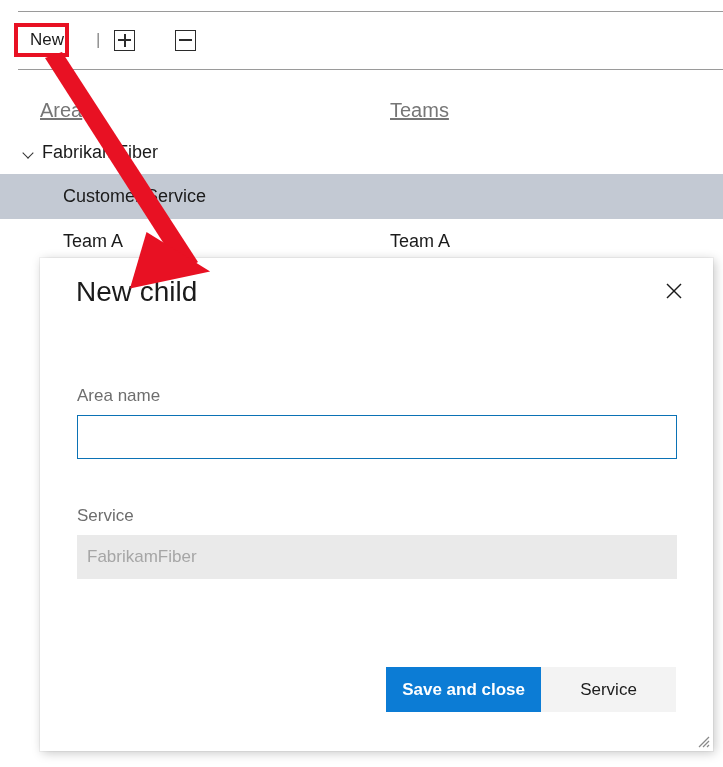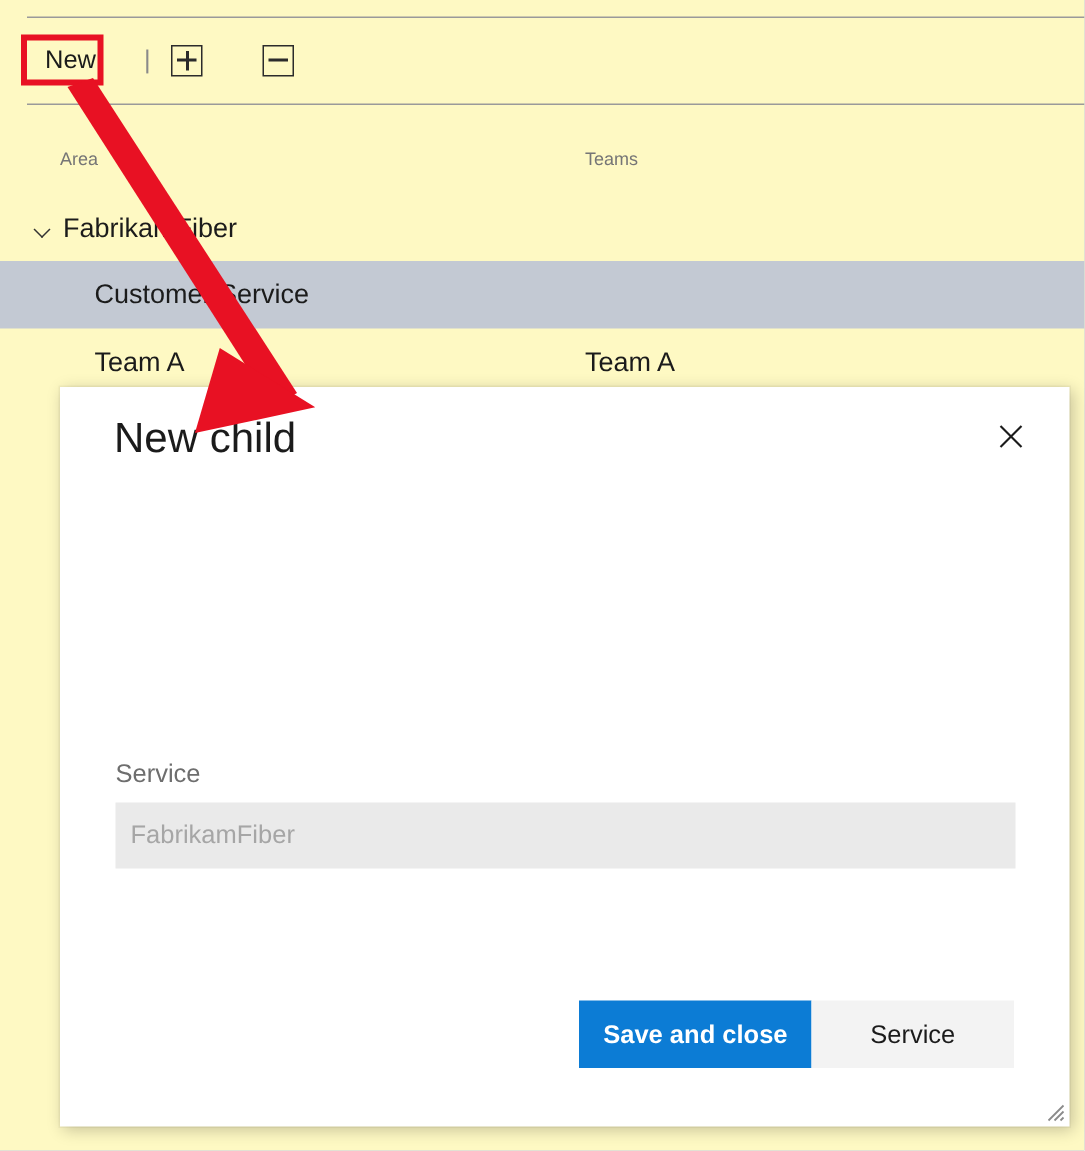--- a/index.html
+++ b/index.html
@@ -10,21 +10,21 @@
     overflow: hidden;
     background: #cccccc;
     font-family: "Liberation Sans", sans-serif;
     -webkit-font-smoothing: antialiased;
   }
 
   #root {
     position: relative;
     width: 723px;
     height: 767px;
-    background: #fef9c3;
+    background: #ffffff;
   }
 
   
   .divider {
     position: absolute;
     left: 18px;
     right: 0px;
     height: 1px;
     background: #9a9a9a;
   }
@@ -85,22 +85,23 @@
 
   
   .col-headers {
     position: absolute;
     left: 0; right: 0;
     top: 99px;
     height: 24px;
   }
   .col-head {
     position: absolute;
-    font-size: 12px;
+    font-size: 20px;
     color: #767676;
+    text-decoration: underline;
   }
   .col-head.area { left: 40px; }
   .col-head.teams { left: 390px; }
 
   
   .grid-row {
     position: absolute;
     left: 0; right: 0;
     height: 45px;
     display: flex;
@@ -313,20 +314,24 @@
   <div class="dialog">
     <div class="dlg-title">New child</div>
 
     <button class="dlg-close">
       <svg width="18" height="18" viewBox="0 0 18 18" aria-hidden="true">
         <line x1="2" y1="2" x2="16" y2="16" stroke="#1b1b1b" stroke-width="1.4"></line>
         <line x1="16" y1="2" x2="2" y2="16" stroke="#1b1b1b" stroke-width="1.4"></line>
       </svg>
     </button>
 
+    <div class="field name">
+      <label class="field-label">Area name</label>
+      <input class="field-input focused" type="text" value="" style="">
+    </div>
 
     <div class="field location">
       <label class="field-label">Service</label>
       <input class="field-input readonly" type="text" readonly="" value="FabrikamFiber" style="">
     </div>
 
     <div class="dlg-actions">
       <button class="btn btn-primary">Save and close</button>
       <button class="btn btn-secondary">Service</button>
     </div>

